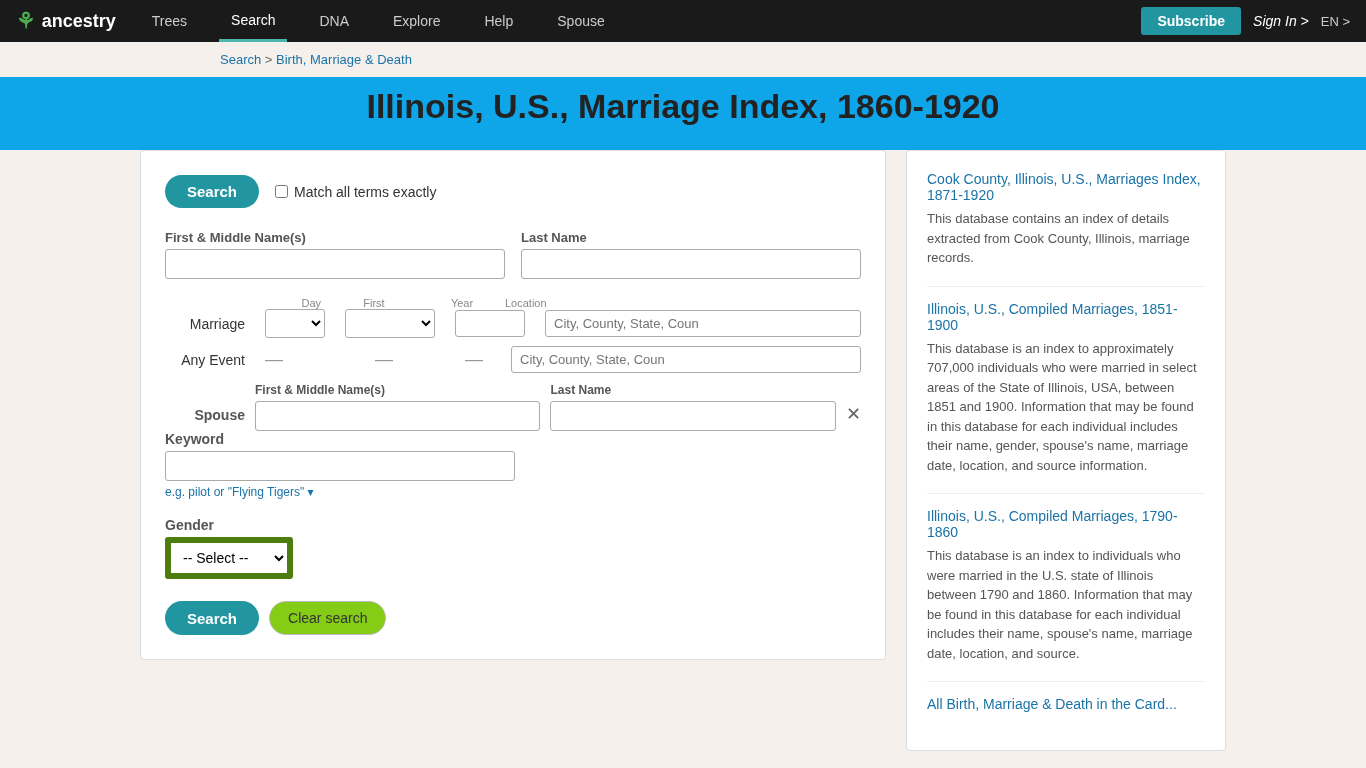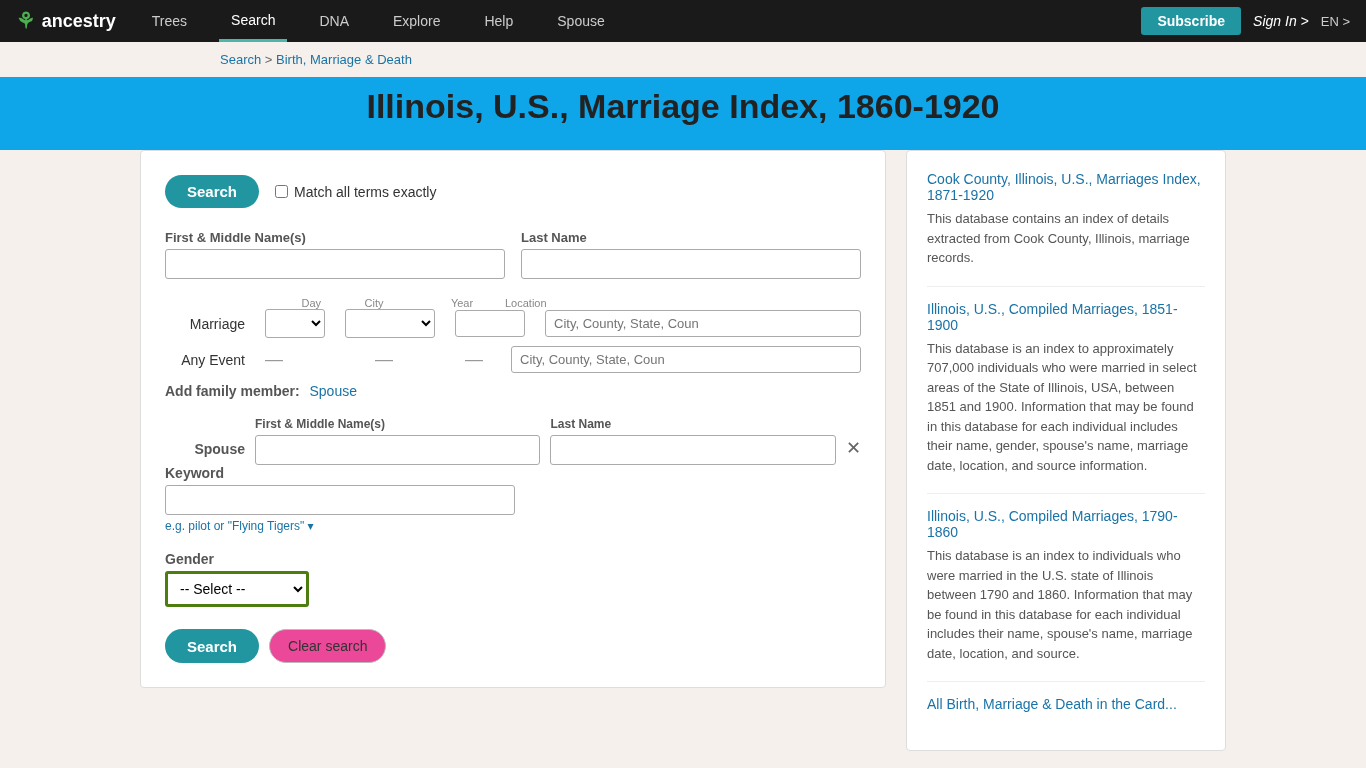--- a/index.html
+++ b/index.html
@@ -293,36 +293,36 @@
     
     .gender-section { margin-bottom: 22px; }
     .gender-section label {
       font-size: 14px;
       font-weight: bold;
       color: #555;
       display: block;
       margin-bottom: 4px;
     }
     .gender-select {
-      border: 3px solid #4d7c0f;
+      border: 6px solid #4d7c0f;
       border-radius: 3px;
       padding: 6px 8px;
       font-size: 14px;
-      width: 144px;
+      width: 128px;
       background: white;
       cursor: pointer;
     }
 
     
     .bottom-buttons {
       display: flex;
       gap: 10px;
     }
     .clear-btn {
-      background: #ec4899;
+      background: #84cc16;
       color: #333;
       border: 1px solid #bbb;
       padding: 8px 18px;
       border-radius: 20px;
       font-size: 14px;
       cursor: pointer;
     }
 
     
     .right-panel {
@@ -423,21 +423,21 @@
       </div>
       <div class="form-group">
         <label>Last Name</label>
         <input type="text" style="">
       </div>
     </div>
 
     <div class="event-section">
       <div class="date-sub-labels">
         <span class="sub-lbl sub-lbl-day">Day</span>
-        <span class="sub-lbl sub-lbl-month">City</span>
+        <span class="sub-lbl sub-lbl-month">First</span>
         <span class="sub-lbl sub-lbl-year">Year</span>
         <span class="sub-lbl sub-lbl-loc">Location</span>
       </div>
       <div class="event-row">
         <span class="event-label">Marriage</span>
         <select class="day-select">
           <option value=""></option>
         </select>
         <select class="month-select">
           <option value=""></option>
@@ -451,24 +451,20 @@
         <span style="width:52px"></span>
         <span class="event-dash">—</span>
         <span style="width:32px"></span>
         <span class="event-dash">—</span>
         <span style="flex:1; margin-left: 8px;">
           <input type="text" class="location-input" style="width: 100%;" placeholder="City, County, State, Coun">
         </span>
       </div>
     </div>
 
-    <div class="add-family">
-      <span class="add-family-label">Add family member:</span>
-      <a href="#" class="add-family-link" style="margin-left: 6px;">Spouse</a>
-    </div>
 
     <div class="spouse-row">
       <div class="spouse-label-col">Spouse</div>
       <div class="spouse-name-cols">
         <div class="spouse-name-col">
           <label>First &amp; Middle Name(s)</label>
           <input type="text" style="">
         </div>
         <div class="spouse-name-col">
           <label>Last Name</label>

